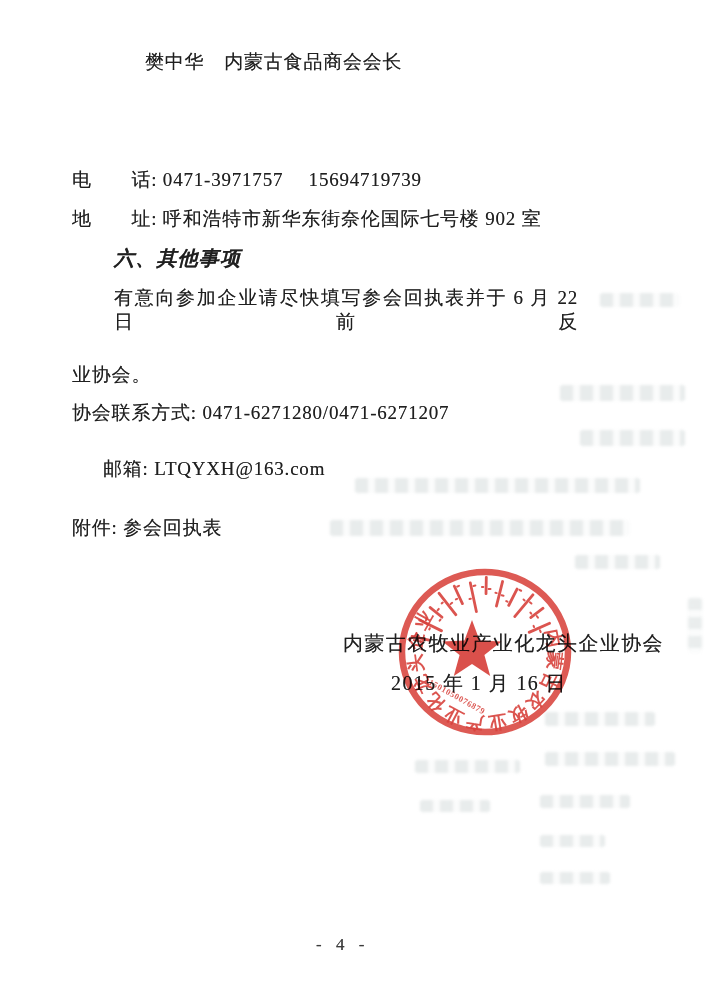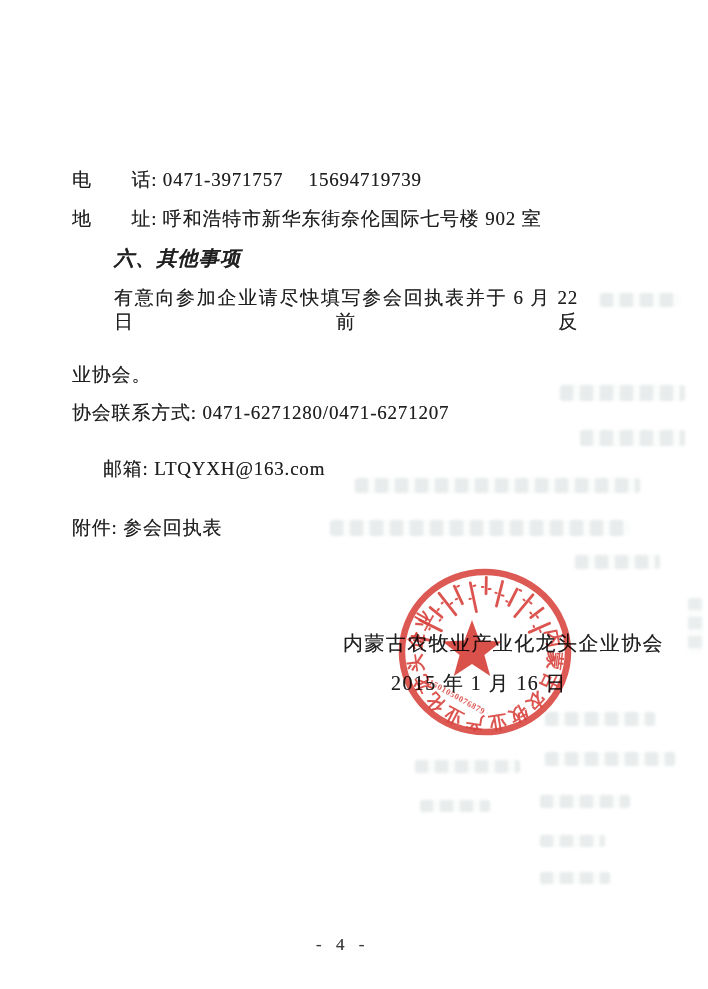--- a/index.html
+++ b/index.html
@@ -28,20 +28,21 @@
     filter:blur(1.7px);
   }
   .bleed.v{background:repeating-linear-gradient(180deg,
       rgba(148,166,166,.20) 0 12px, rgba(148,166,166,.04) 12px 19px);}
 </style>
 </head>
 <body>
 
 <div class="page">
 
+  <div class="ln" style="left:145px;top:50px;">樊中华　内蒙古食品商会会长</div>
   <div class="ln" style="left:72px;top:168px;">电　　话: 0471-3971757　 15694719739</div>
   <div class="ln" style="left:72px;top:207px;">地　　址: 呼和浩特市新华东街奈伦国际七号楼 902 室</div>
 
   <div class="ln heading" style="left:114px;top:246px;">六、其他事项</div>
 
   <div class="ln jline" style="left:114px;top:286px;width:464px;">有意向参加企业请尽快填写参会回执表并于 6 月 22 日前反</div>
   <div class="ln" style="left:72px;top:363px;">业协会。</div>
 
   <div class="ln" style="left:72px;top:401px;">协会联系方式: 0471-6271280/0471-6271207</div>
   <div class="ln" style="left:72px;top:457px;margin-left:31px;">邮箱: LTQYXH@163.com</div>

